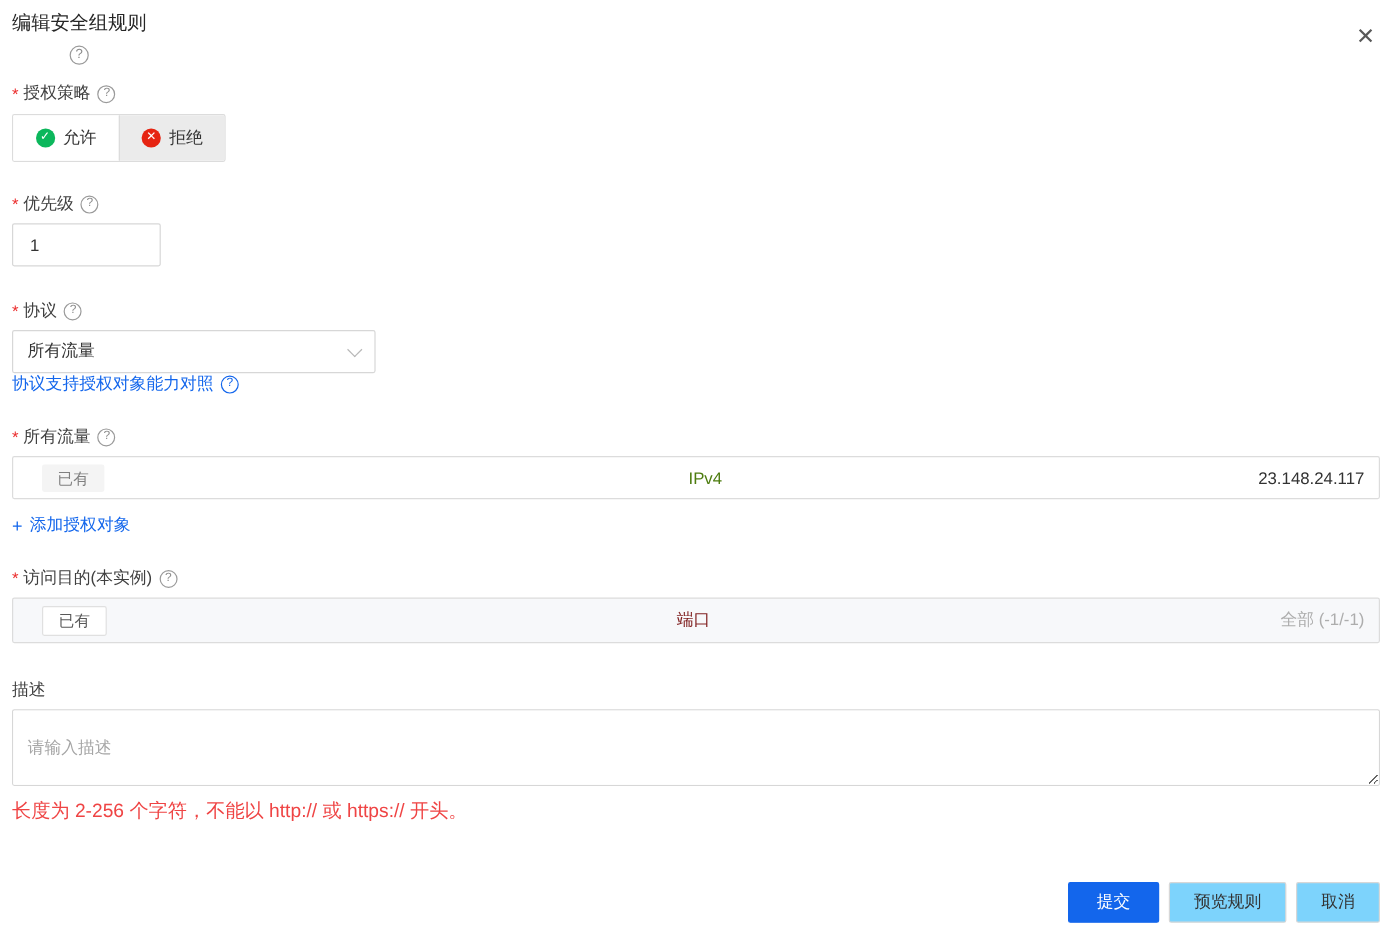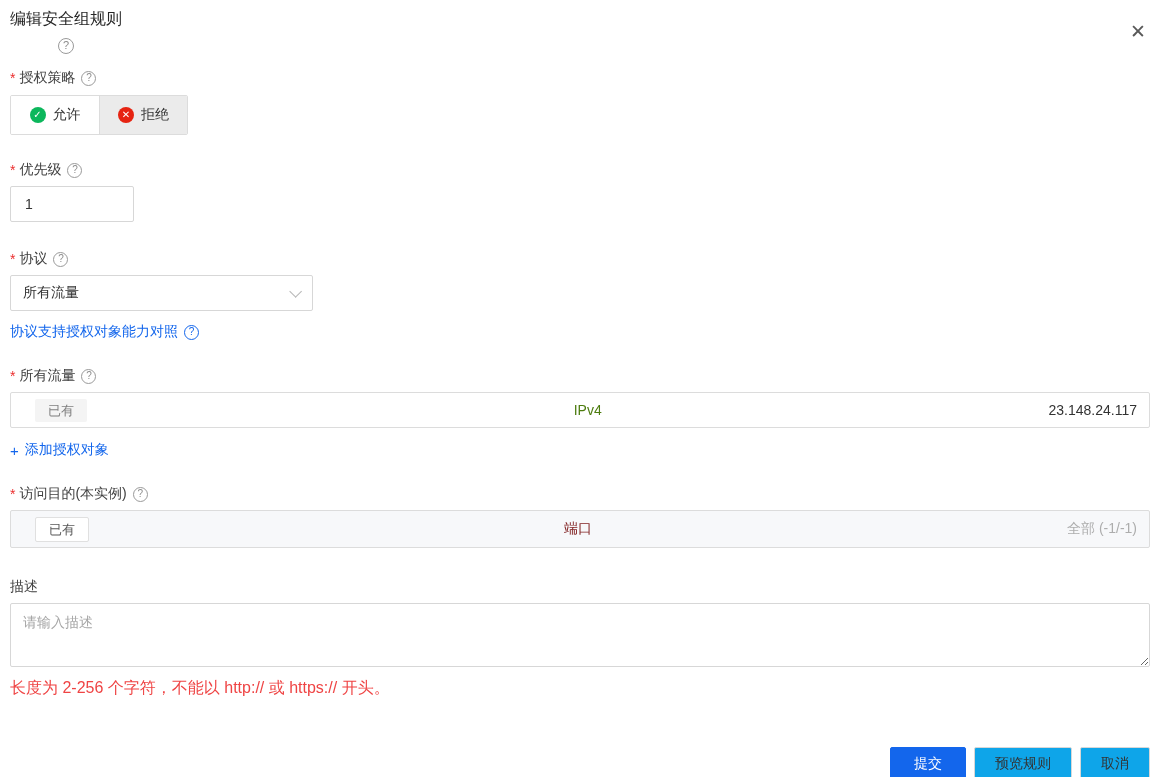--- a/index.html
+++ b/index.html
@@ -76,21 +76,21 @@
     padding: 0 14px 0 12px; cursor: pointer; background: #fff;
   }
   .select-value { color: #333; }
   .chevron {
     width: 9px; height: 9px; border-right: 1.5px solid #b8b8b8;
     border-bottom: 1.5px solid #b8b8b8; transform: rotate(45deg) translateY(-3px);
     flex: none;
   }
 
   .link-row {
-    display: flex; align-items: center; gap: 6px; margin-top: 12px;
+    display: flex; align-items: center; gap: 6px; 
     color: #1366ec; cursor: pointer; width: max-content;
   }
 
   
   .object-row {
     height: 36px; border: 1px solid #dcdcdc; border-radius: 2px;
     display: flex; align-items: center; padding: 0 12px 0 24px; gap: 15px;
     background: #fff; margin-top: 1px; justify-content: space-between;
   }
   .object-row.disabled { background: #f7f8fa; height: 38px; }
@@ -105,35 +105,35 @@
   .addr-value { color: #333; }
   .port-label { color: #7f1d1d; }
   .port-value { color: #adadad; }
 
   .add-link { margin-top: 13px; }
   .plus-glyph { font-size: 15px; line-height: 1; }
 
   
   .desc-textarea {
     width: 1140px; height: 64px; border: 1px solid #d7d7d7; border-radius: 2px;
-    margin-top: 0; padding: 10px 12px; font-size: 14px; color: #0c4a6e;
+    margin-top: 0; padding: 23px 12px; font-size: 14px; color: #0c4a6e;
     font-family: inherit; resize: vertical; outline: none; display: block;
   }
   .desc-textarea::placeholder { color: #a6a6a6; }
   .field-hint { margin-top: 11px; color: #ef4444; font-size: 16px; }
 
   
   .footer {
     display: flex; justify-content: flex-end; align-items: center; gap: 8px;
     margin-top: 48px;
   }
   .btn {
     height: 34px; border-radius: 2px; font-size: 14px; cursor: pointer;
     font-family: inherit; display: inline-flex; align-items: center;
-    justify-content: center; border: 1px solid #d7d7d7; background: #0ea5e9;
+    justify-content: center; border: 1px solid #d7d7d7; background: #7dd3fc;
     color: #333; padding: 0 20px;
   }
   .btn.primary {
     background: #1366ec; border-color: #1366ec; color: #fff; padding: 0 23px;
   }
 </style>
 </head>
 <body>
 
 <div class="container">

